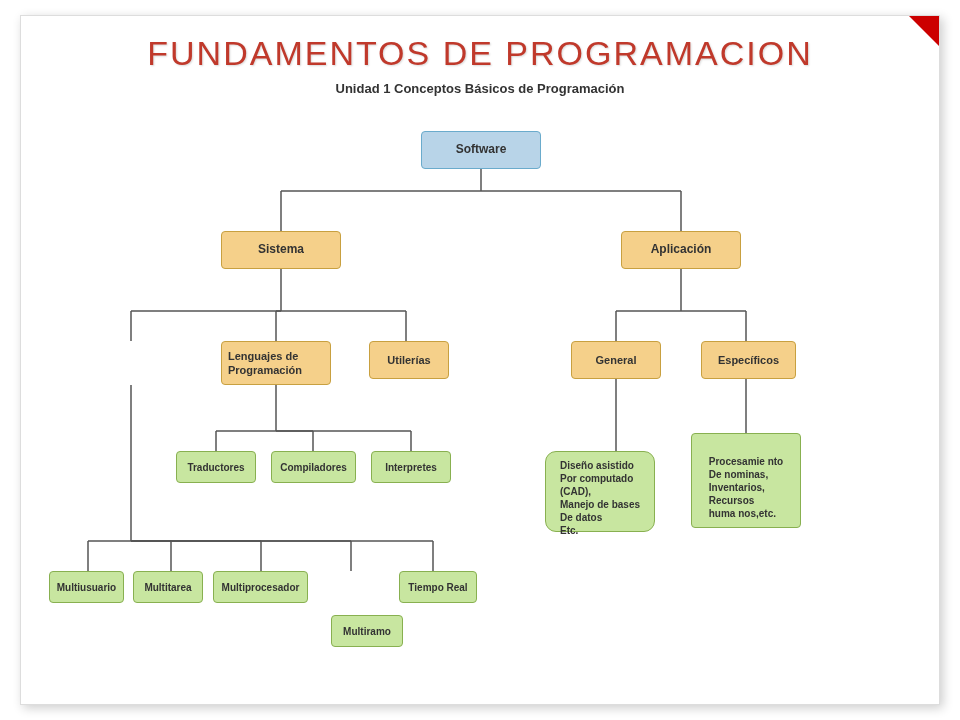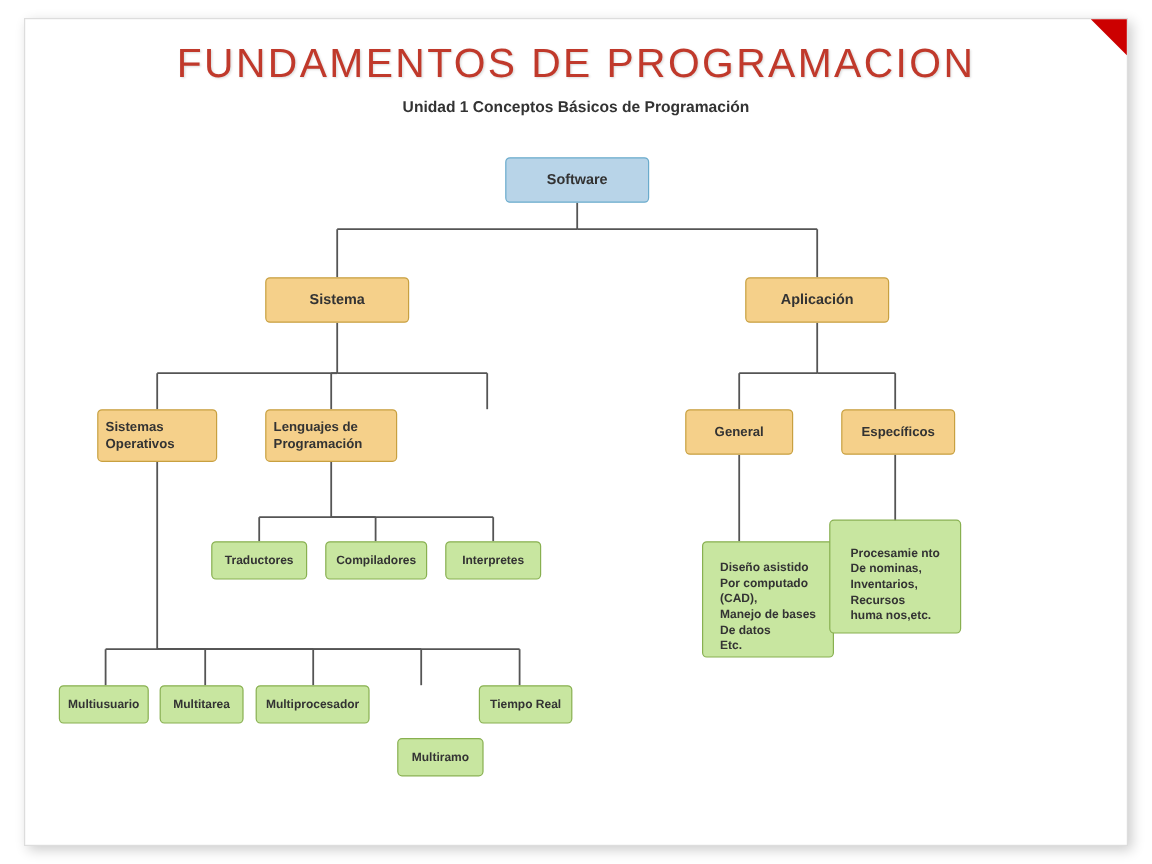--- a/index.html
+++ b/index.html
@@ -170,45 +170,45 @@
       Software
     </div>
 
     <div class="box box-orange" style="left:200px; top:130px; width:120px; height:38px;">
       Sistema
     </div>
     <div class="box box-orange" style="left:600px; top:130px; width:120px; height:38px;">
       Aplicación
     </div>
 
-    <div class="box box-orange" style="left:60px; top:240px; width:100px; height:44px; font-size:11px;">
-      Sistemas Operativos
-    </div>
     <div class="box box-orange" style="left:200px; top:240px; width:110px; height:44px; font-size:11px;">
       Lenguajes de Programación
     </div>
+    <div class="box box-orange" style="left:348px; top:240px; width:80px; height:38px; font-size:11px;">
+      Utilerías
+    </div>
 
     <div class="box box-orange" style="left:550px; top:240px; width:90px; height:38px; font-size:11px;">
       General
     </div>
     <div class="box box-orange" style="left:680px; top:240px; width:95px; height:38px; font-size:11px;">
       Específicos
     </div>
 
     <div class="box box-green" style="left:155px; top:350px; width:80px; height:32px; font-size:10px;">
       Traductores
     </div>
     <div class="box box-green" style="left:250px; top:350px; width:85px; height:32px; font-size:10px;">
       Compiladores
     </div>
     <div class="box box-green" style="left:350px; top:350px; width:80px; height:32px; font-size:10px;">
       Interpretes
     </div>
 
-    <div class="box box-green" style="left:564px; top:350px; width:110px; height:97px; font-size:10px; line-height:1.3; white-space:pre-line;">
+    <div class="box box-green" style="left:524px; top:350px; width:110px; height:81px; font-size:10px; line-height:1.3; white-space:pre-line;border-radius:11px;">
       Diseño asistido
 Por computado
 (CAD),
 Manejo de bases
 De datos
 Etc.
     </div>
 
     <div class="box box-green" style="left:670px; top:332px; width:110px; height:95px; font-size:10px; line-height:1.3; white-space:pre-line;">
       Procesamie nto

